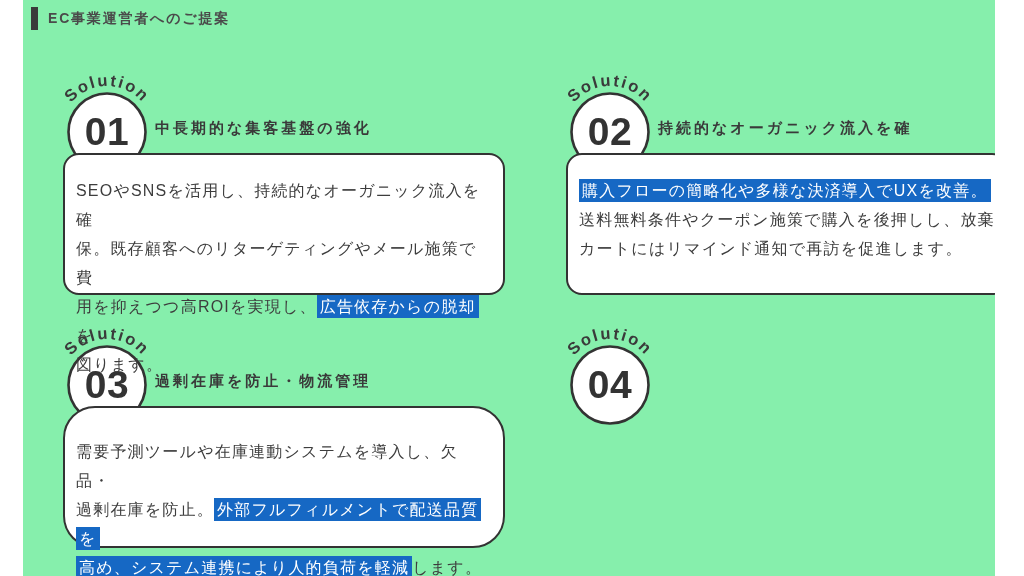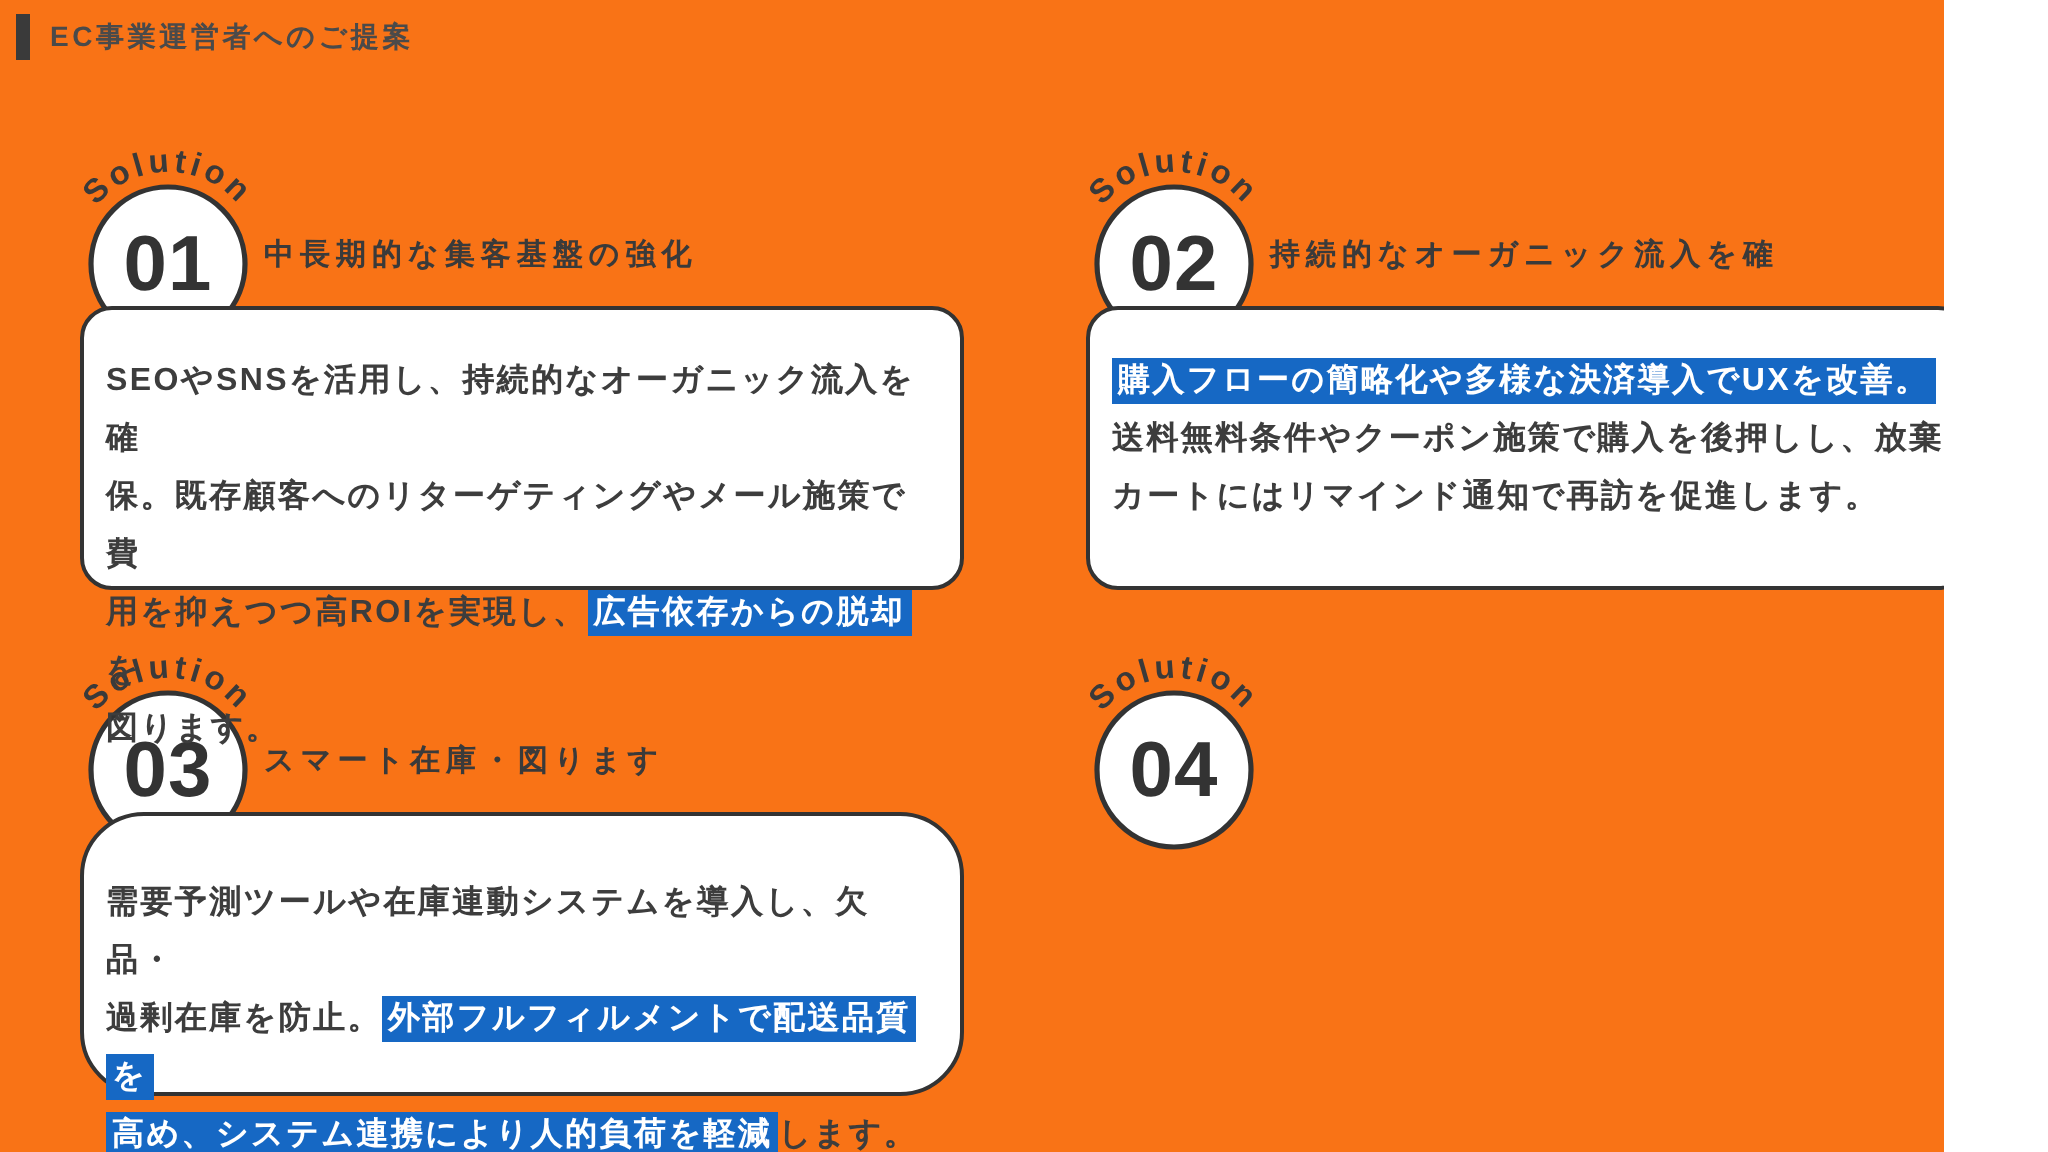--- a/index.html
+++ b/index.html
@@ -5,22 +5,23 @@
   * { margin: 0; padding: 0; box-sizing: border-box; }
   html, body { background: #ffffff; }
   body {
     font-family: "Liberation Sans", "DejaVu Sans", sans-serif;
     color: #3d3d3d;
   }
   .stage {
     position: relative;
     width: 972px;
     height: 576px;
-    background: #f97316;
+    background: #86efac;
     overflow: hidden;
+    margin-left: 23px;
   }
 
   
   .header { position: absolute; left: 8px; top: 7px; display: flex; align-items: center; }
   .header-bar {
     width: 7px; height: 23px;
     background: #3a3a3a;
     margin-right: 10px;
   }
   .header-title {
@@ -87,21 +88,20 @@
     padding: 21px 11px 0 11px;
   }
   .c3 .box, .c4 .box { padding-top: 29px; border-radius: 32px; }
 
   .body-text {
     font-size: 16px;
     line-height: 29px;
     letter-spacing: 1.2px;
     color: #3d3d3d;
     white-space: pre-wrap;
-    font-weight: bold;
   }
   .hl {
     background: var(--accent, #1668c4);
     color: #ffffff;
     padding: 3px 3px;
     -webkit-box-decoration-break: clone;
     box-decoration-break: clone;
   }
 </style>
 </head>
@@ -151,21 +151,21 @@
 
   <div class="card c3">
     <svg class="badge" viewBox="0 0 126 118">
       <defs>
           <path id="arc2" d="M 22.3 43.6 A 46 46 0 0 1 97.7 43.6"></path>
         </defs>
       <circle class="badge-circle" cx="60" cy="70" r="38.5"></circle>
       <text class="arc-text"><textPath href="#arc2" startOffset="50%" text-anchor="middle">Solution</textPath></text>
       <text class="num-text" x="60" y="83">03</text>
     </svg>
-    <div class="card-title">スマート在庫・図ります</div>
+    <div class="card-title">過剰在庫を防止・物流管理</div>
     <div class="box">
       <div class="body-text"><span>需要予測ツールや在庫連動システムを導入し、欠品・
 過剰在庫を防止。</span><span class="hl">外部フルフィルメントで配送品質を
 高め、システム連携により人的負荷を軽減</span><span>します。</span></div>
     </div>
   </div>
 
   <div class="card c4">
     <svg class="badge" viewBox="0 0 126 118">
       <defs>

